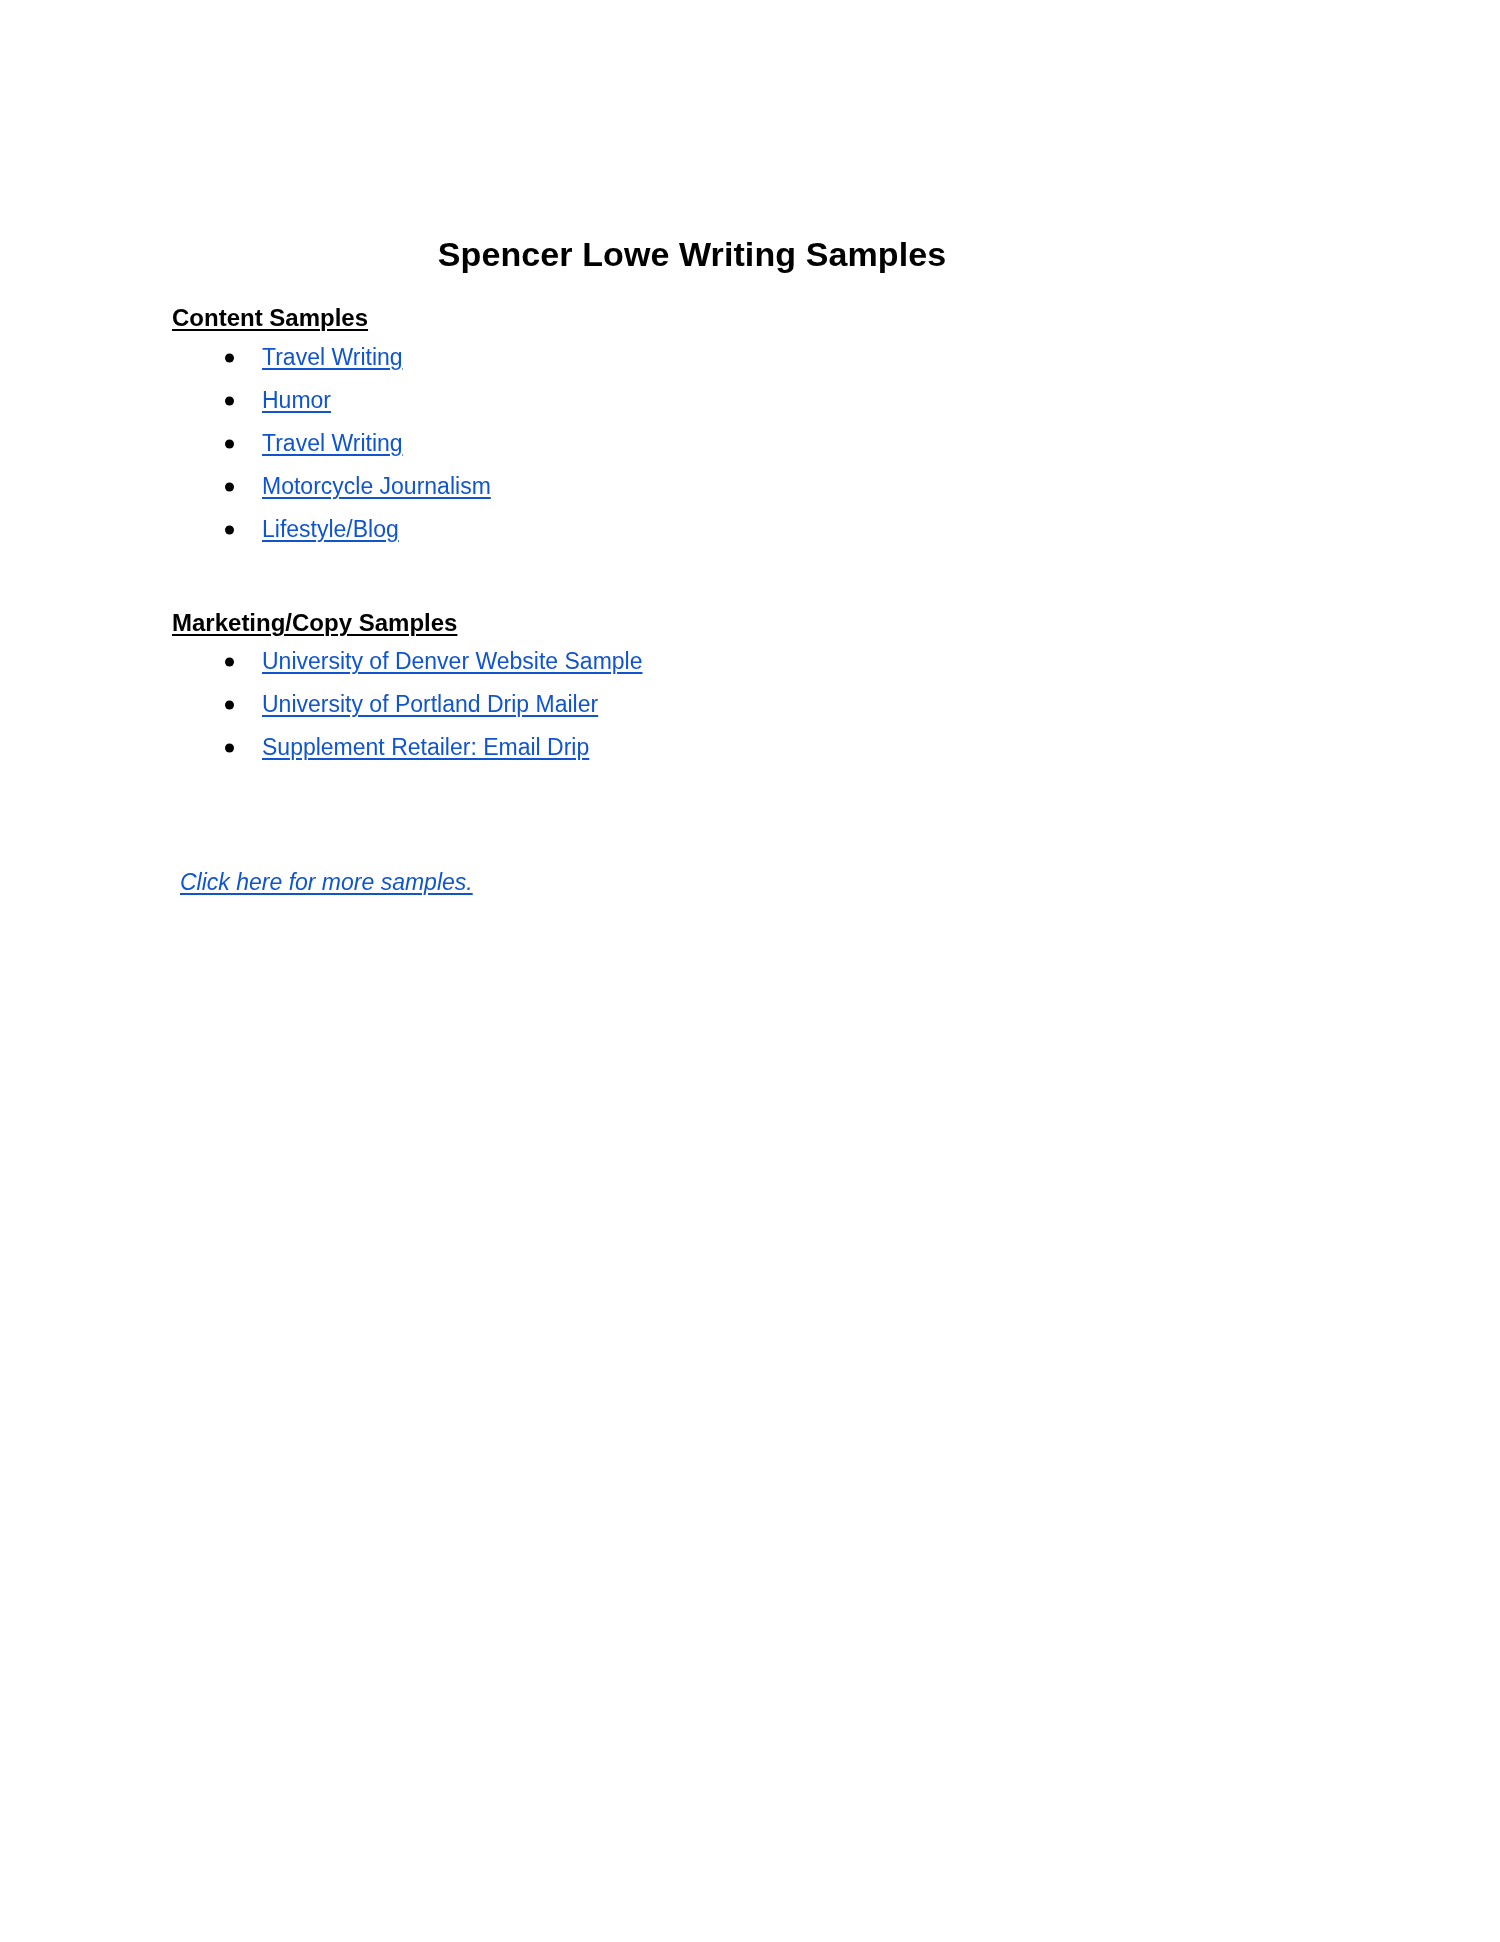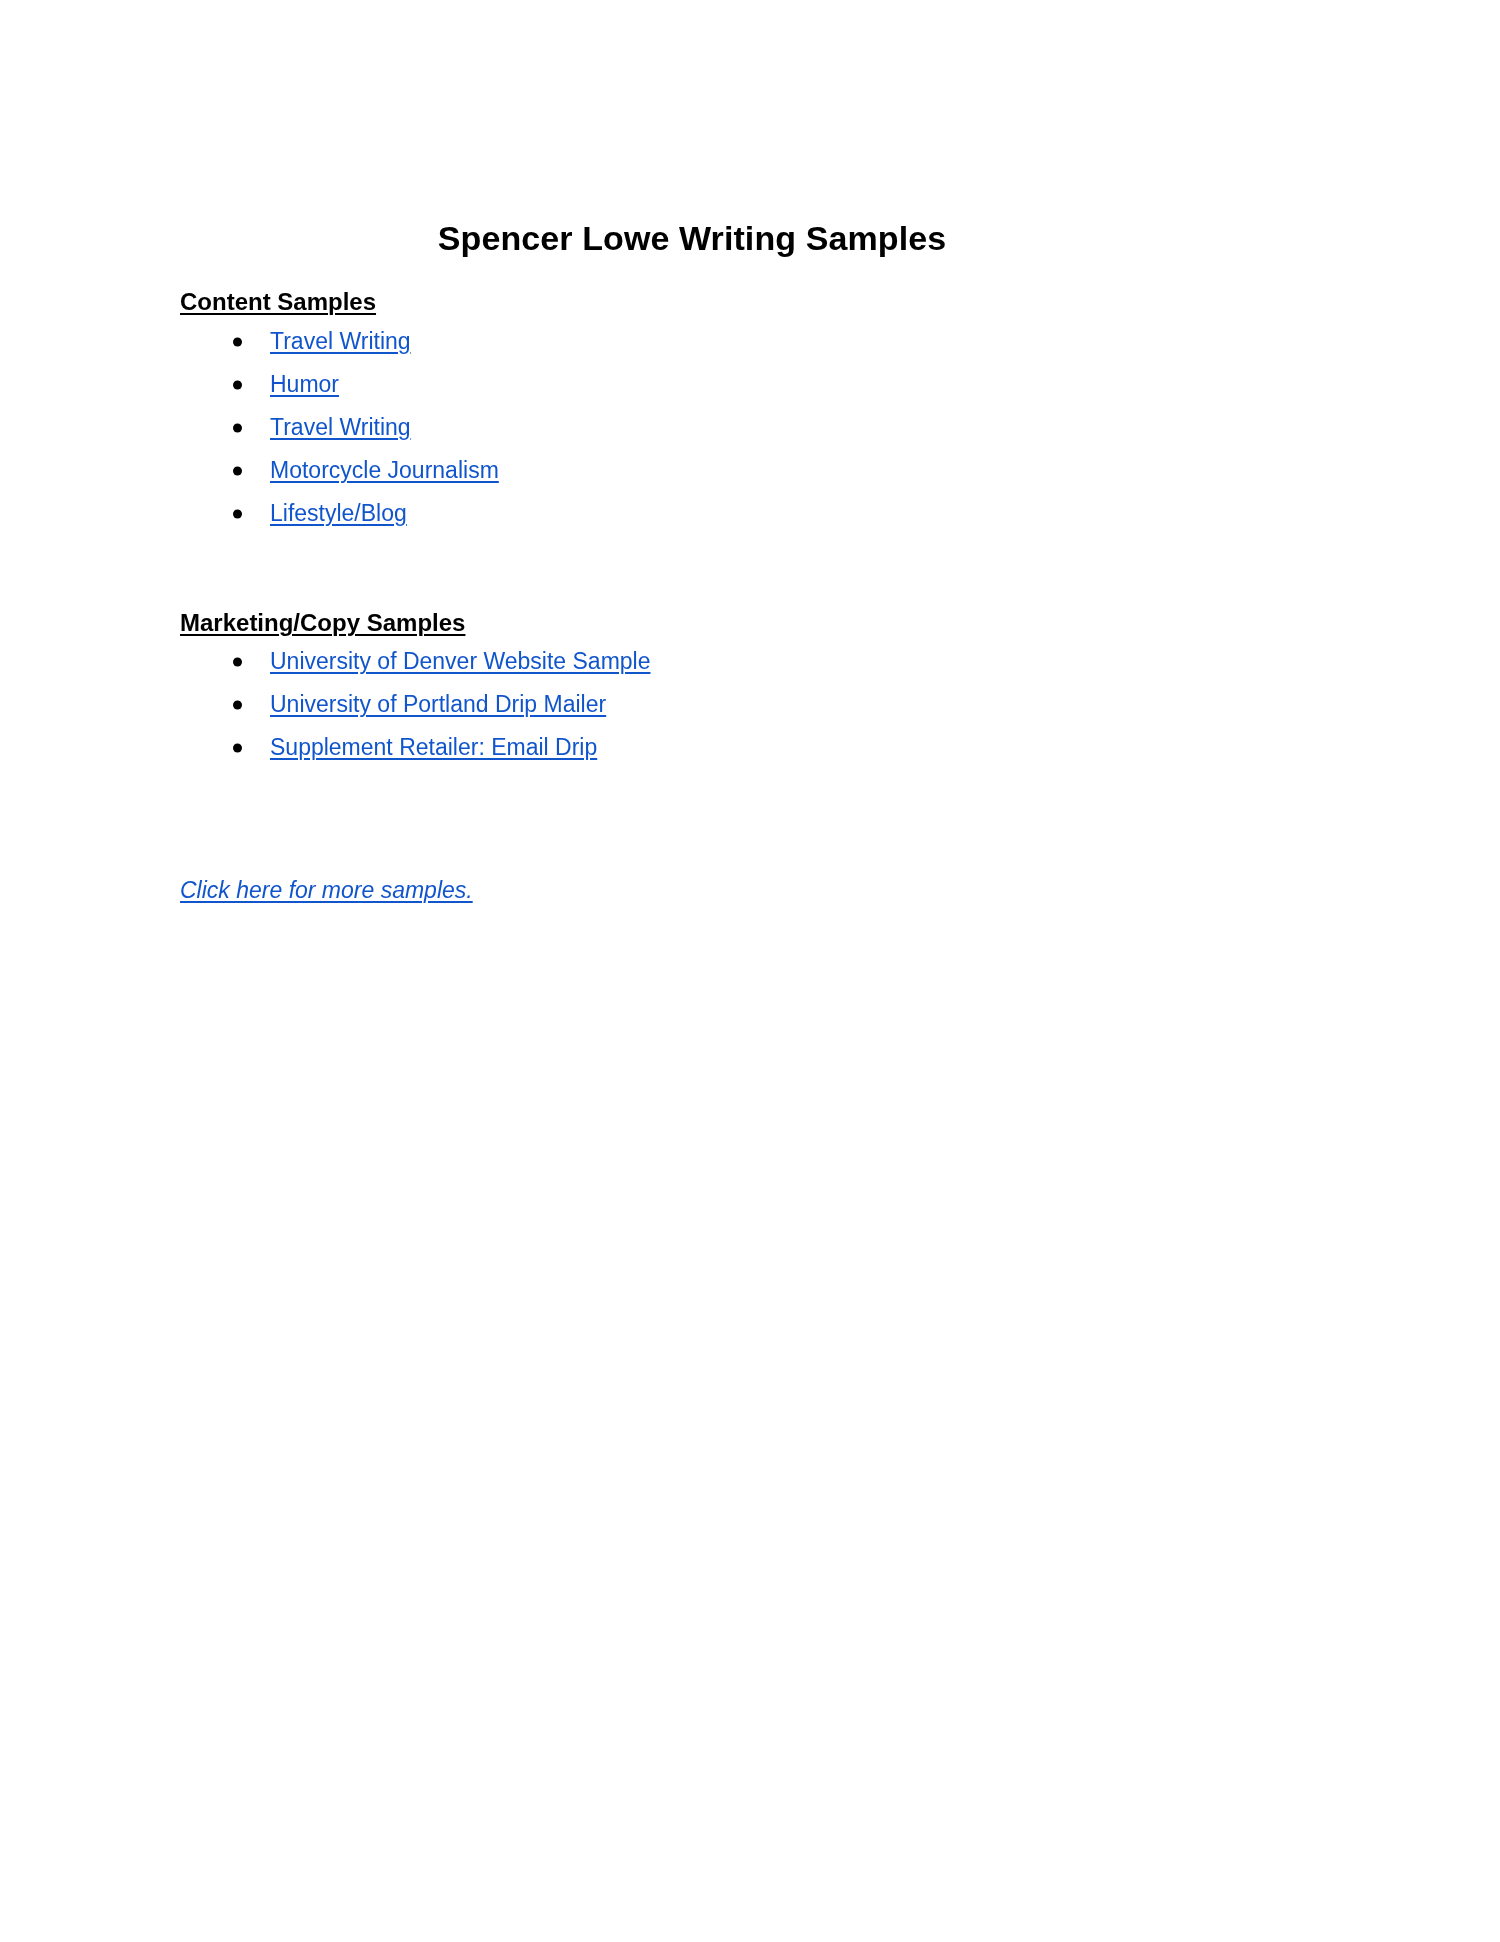--- a/index.html
+++ b/index.html
@@ -22,37 +22,37 @@
     height: 1942px;
     background: #ffffff;
     box-sizing: border-box;
     padding: 0;
     overflow: hidden;
   }
 
   .doc-body {
     position: absolute;
     left: 172px;
-    top: 218px;
+    top: 234px;
     width: 1160px;
   }
 
   .doc-title {
     font-size: 34px;
     font-weight: bold;
     text-align: center;
     color: #000000;
     margin: 0 0 28px 0;
     letter-spacing: 0.1px;
     line-height: 1.22;
     padding-right: 120px;
   }
 
   .section {
-    margin: 8px;
+    margin: 0;
   }
 
   .section-heading {
     font-size: 24px;
     font-weight: bold;
     color: #000000;
     text-decoration: underline;
     text-underline-offset: 3px;
     text-decoration-thickness: 2px;
     margin: 0 0 2px 0;

